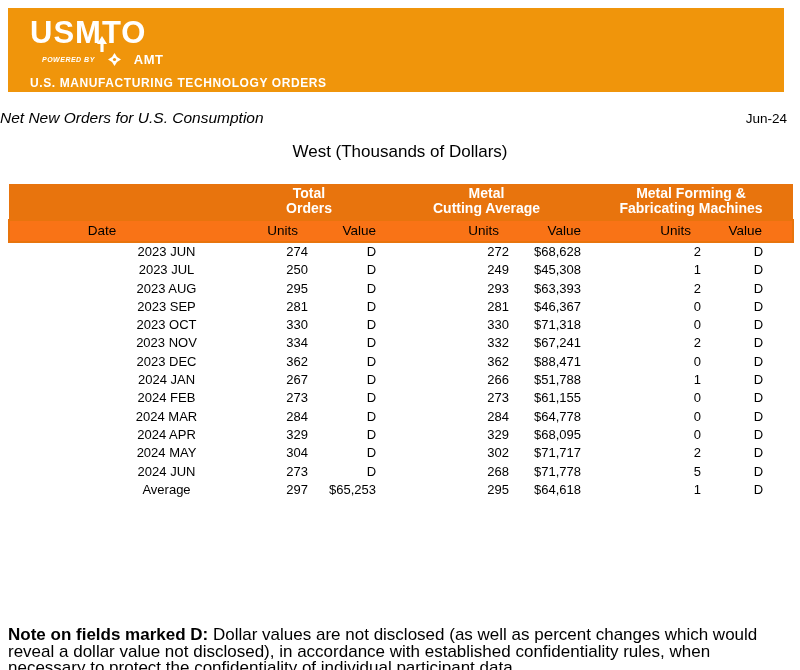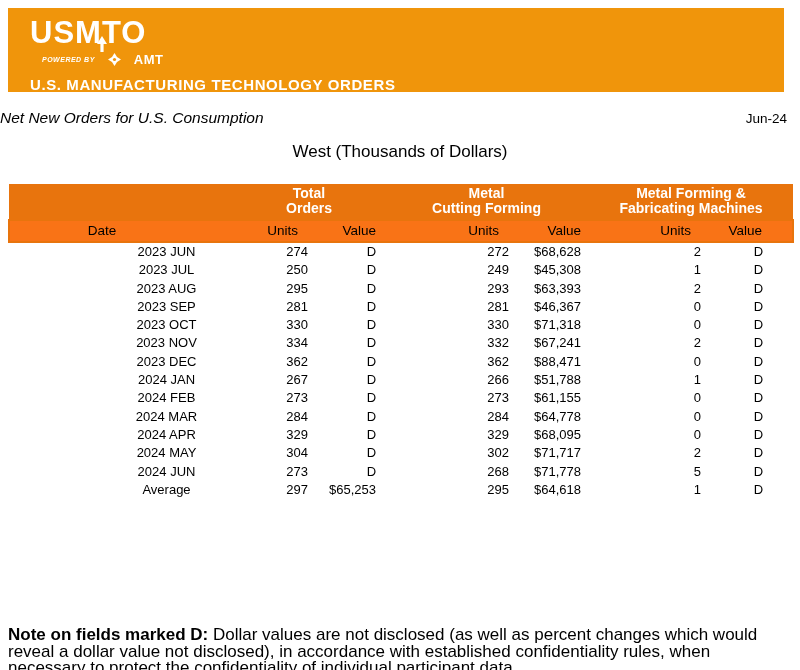--- a/index.html
+++ b/index.html
@@ -18,21 +18,21 @@
     position:absolute;left:8px;top:8px;width:776px;height:84px;
     background:var(--banner-orange);color:#fff;padding:10px 8px 0 22px;
   }
   .logo-line{display:flex;align-items:flex-start;}
   .logo-text{font-size:31px;font-weight:bold;letter-spacing:1px;line-height:30px;}
   .m-wrap{position:relative;display:inline-block;}
   .m-arrow{position:absolute;left:50%;top:-7px;transform:translateX(-50%);}
   .powered{display:flex;align-items:center;gap:13px;margin:4px 0 0 12px;}
   .powered-label{font-size:7px;font-style:italic;font-weight:bold;letter-spacing:.5px;}
   .amt-label{font-size:13px;font-weight:bold;letter-spacing:.5px;}
-  .tagline{font-size:15px;font-weight:bold;letter-spacing:.6px;margin-top:9px;}
+  .tagline{font-size:12px;font-weight:bold;letter-spacing:.6px;margin-top:9px;}
 
   
   .report-title{
     position:absolute;top:109px;left:0;width:800px;text-align:left;
     font-style:italic;font-size:15.5px;
   }
   .report-date{position:absolute;top:111px;right:13px;font-size:13.5px;}
   .report-subtitle{position:absolute;top:142px;left:0;width:800px;text-align:center;font-size:17px;}
 
   
@@ -97,21 +97,21 @@
       <col class="c2">
       <col class="c3">
       <col class="c4">
       <col class="c5">
       <col class="c6">
   </colgroup>
   <thead>
     <tr class="group-row">
       <th></th>
       <th colspan="2"><span>Total</span><br><span>Orders</span></th>
-      <th colspan="2"><span>Metal</span><br><span>Cutting Forming</span></th>
+      <th colspan="2"><span>Metal</span><br><span>Cutting Average</span></th>
       <th colspan="2"><span>Metal Forming &amp;</span><br><span>Fabricating Machines</span></th>
     </tr>
     <tr class="sub-row">
       <th>Date</th>
       <th class="units-h">Units</th>
       <th>Value</th>
       <th class="units-h">Units</th>
       <th>Value</th>
       <th class="units-h">Units</th>
       <th>Value</th>

